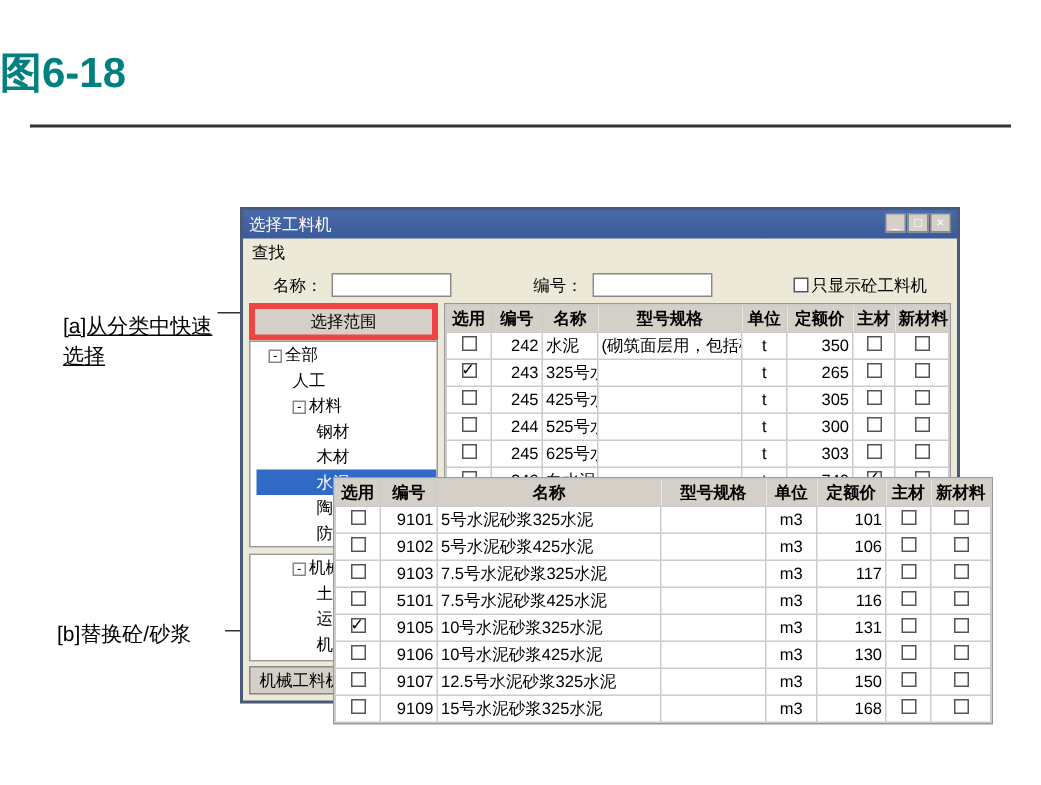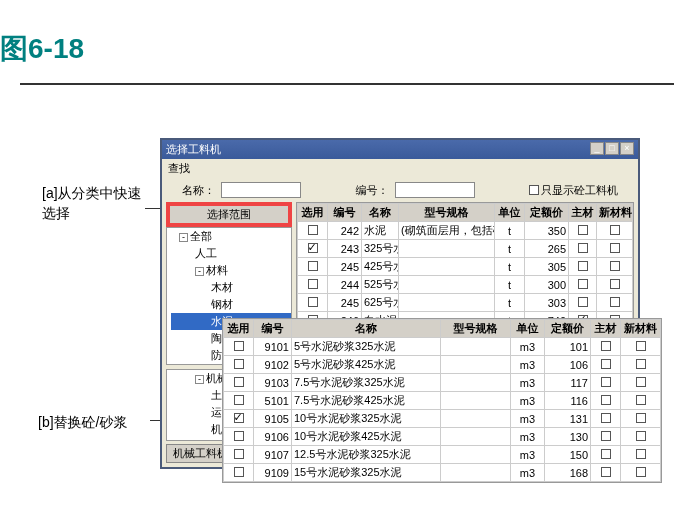--- a/index.html
+++ b/index.html
@@ -1,20 +1,20 @@
 <!DOCTYPE html>
 <html><head>
 <meta charset="utf-8">
 <style>
 * { box-sizing: border-box; margin: 0; padding: 0; }
 body { font-family: "SimSun", "Microsoft YaHei", sans-serif; font-size: 12px; background: #fff; width: 694px; height: 523px; position: relative; }
 .page-title { color: #008080; font-size: 28px; font-weight: bold; text-align: left; padding: 30px 0 10px; }
 .title-rule { border: none; border-top: 2px solid #333; margin: 5px 20px 15px; }
 .annot { position: absolute; font-size: 14px; color: #000; }
-.annot-a { left: 42px; top: 184px; width: 100px; line-height: 1.4; }
+.annot-a { left: 42px; top: 208px; width: 100px; line-height: 1.4; text-decoration: underline; }
 .annot-b { left: 38px; top: 414px; }
 
 .dialog { position: absolute; left: 160px; top: 138px; width: 480px; border: 2px solid #4a5a7a; background: #ece9d8; }
 .titlebar { background: linear-gradient(#4a6aaa, #3a5a9a); color: #fff; padding: 2px 4px; font-size: 11px; display: flex; justify-content: space-between; }
 .titlebar-btns { display: flex; gap: 1px; }
 .titlebar-btn { width: 14px; height: 13px; background: #d4d0c8; border: 1px solid #888; font-size: 9px; text-align: center; line-height: 11px; }
 
 .subheader { padding: 2px 6px; font-size: 11px; }
 .search-row { display: flex; align-items: center; gap: 6px; padding: 4px 20px; font-size: 11px; }
 .search-row input[type=text] { width: 80px; height: 16px; border: 1px solid #888; font-size: 11px; }
@@ -84,22 +84,22 @@
   </div>
 
   <div class="main-row">
     <div class="tree-panel">
       <div class="tree-head">选择范围</div>
       <div class="tree-box">
         <ul id="tree-list">
             <li class="lvl1"><span class="pm">-</span><span>全部</span></li>
             <li class="lvl2"><span>人工</span></li>
             <li class="lvl2"><span class="pm">-</span><span>材料</span></li>
+            <li class="lvl3"><span>钢材</span></li>
             <li class="lvl3"><span>木材</span></li>
-            <li class="lvl3"><span>钢材</span></li>
             <li class="lvl3 sel"><span>水泥</span></li>
             <li class="lvl3"><span>陶瓷土及制品</span></li>
             <li class="lvl3"><span>防水材料</span></li>
             <li class="lvl3"></li>
           </ul>
       </div>
     </div>
     <div class="grid-panel">
       <table class="grid" id="grid-top">
         <colgroup>

